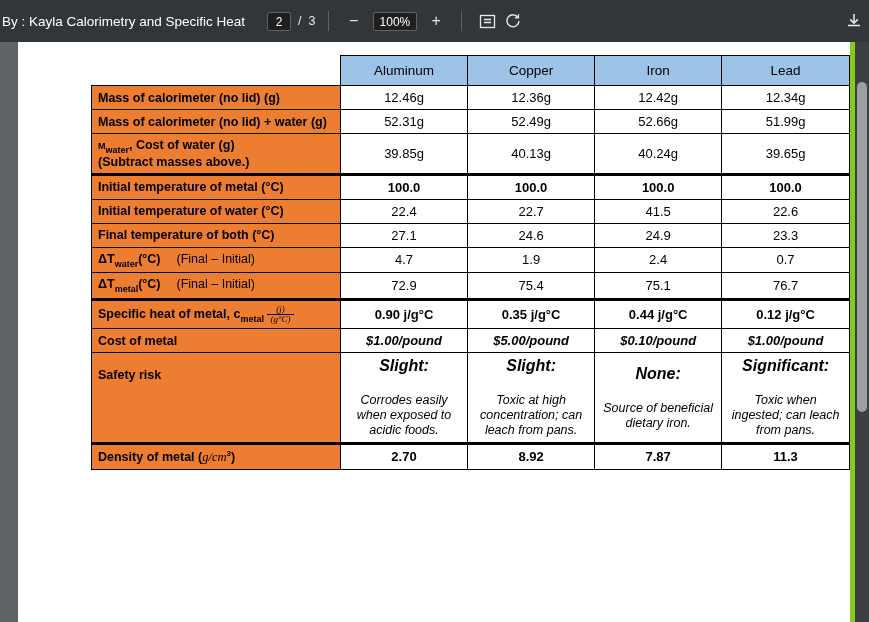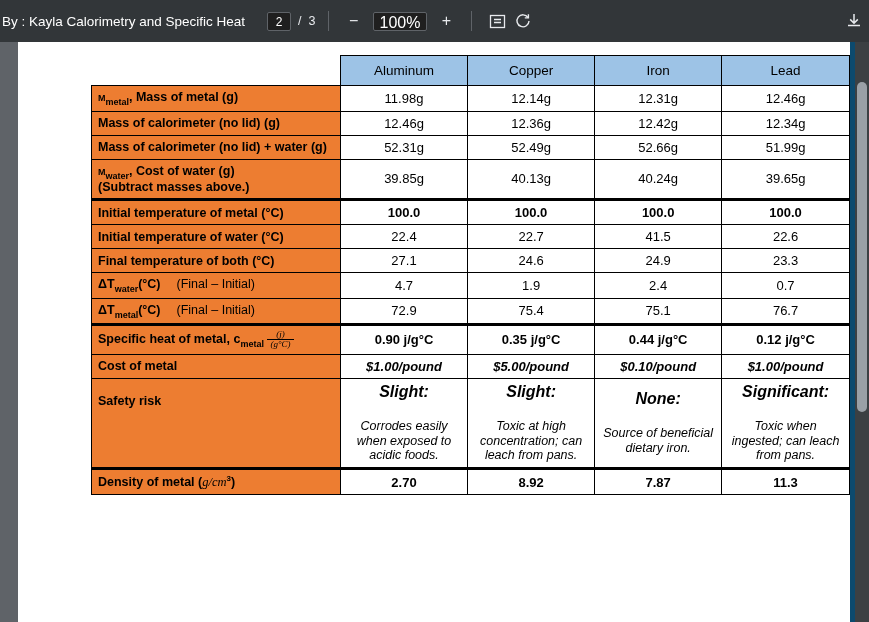--- a/index.html
+++ b/index.html
@@ -81,35 +81,35 @@
     user-select: none;
   }
   .zoom-box {
     background: #1f1f1f;
     color: #ffffff;
     border: 1px solid #5f6368;
     border-radius: 2px;
     height: 19px;
     min-width: 40px;
     padding: 0 6px;
-    font-size: 16px;
+    font-size: 12px;
     text-align: center;
     line-height: 19px;
     box-sizing: border-box;
     margin: 0 6px;
   }
   .icon-svg { display: block; }
 
   
   .viewer {
     position: absolute;
     top: 42px; left: 0;
     width: 869px;
     height: 580px;
-    background: #0c4a6e;
+    background: #84cc16;
   }
   .left-strip {
     position: absolute;
     left: 0; top: 0;
     width: 18px;
     height: 580px;
     background: #5f6368;
   }
   .page {
     position: absolute;
@@ -263,29 +263,20 @@
         <tr>
           <th class="hdr-blank"></th>
           <th class="col-head">Aluminum</th>
           <th class="col-head">Copper</th>
           <th class="col-head">Iron</th>
           <th class="col-head">Lead</th>
         </tr>
       </thead>
       <tbody>
 
-        <tr>
-          <td class="rowlabel">
-            <span class="lower">m</span><span class="sub">metal</span><span>, Mass of metal (g)</span>
-          </td>
-          <td class="val">11.98g</td>
-          <td class="val">12.14g</td>
-          <td class="val">12.31g</td>
-          <td class="val">12.46g</td>
-        </tr>
 
         <tr>
           <td class="rowlabel">Mass of calorimeter (no lid) (g)</td>
           <td class="val">12.46g</td>
           <td class="val">12.36g</td>
           <td class="val">12.42g</td>
           <td class="val">12.34g</td>
         </tr>
 
         <tr>

